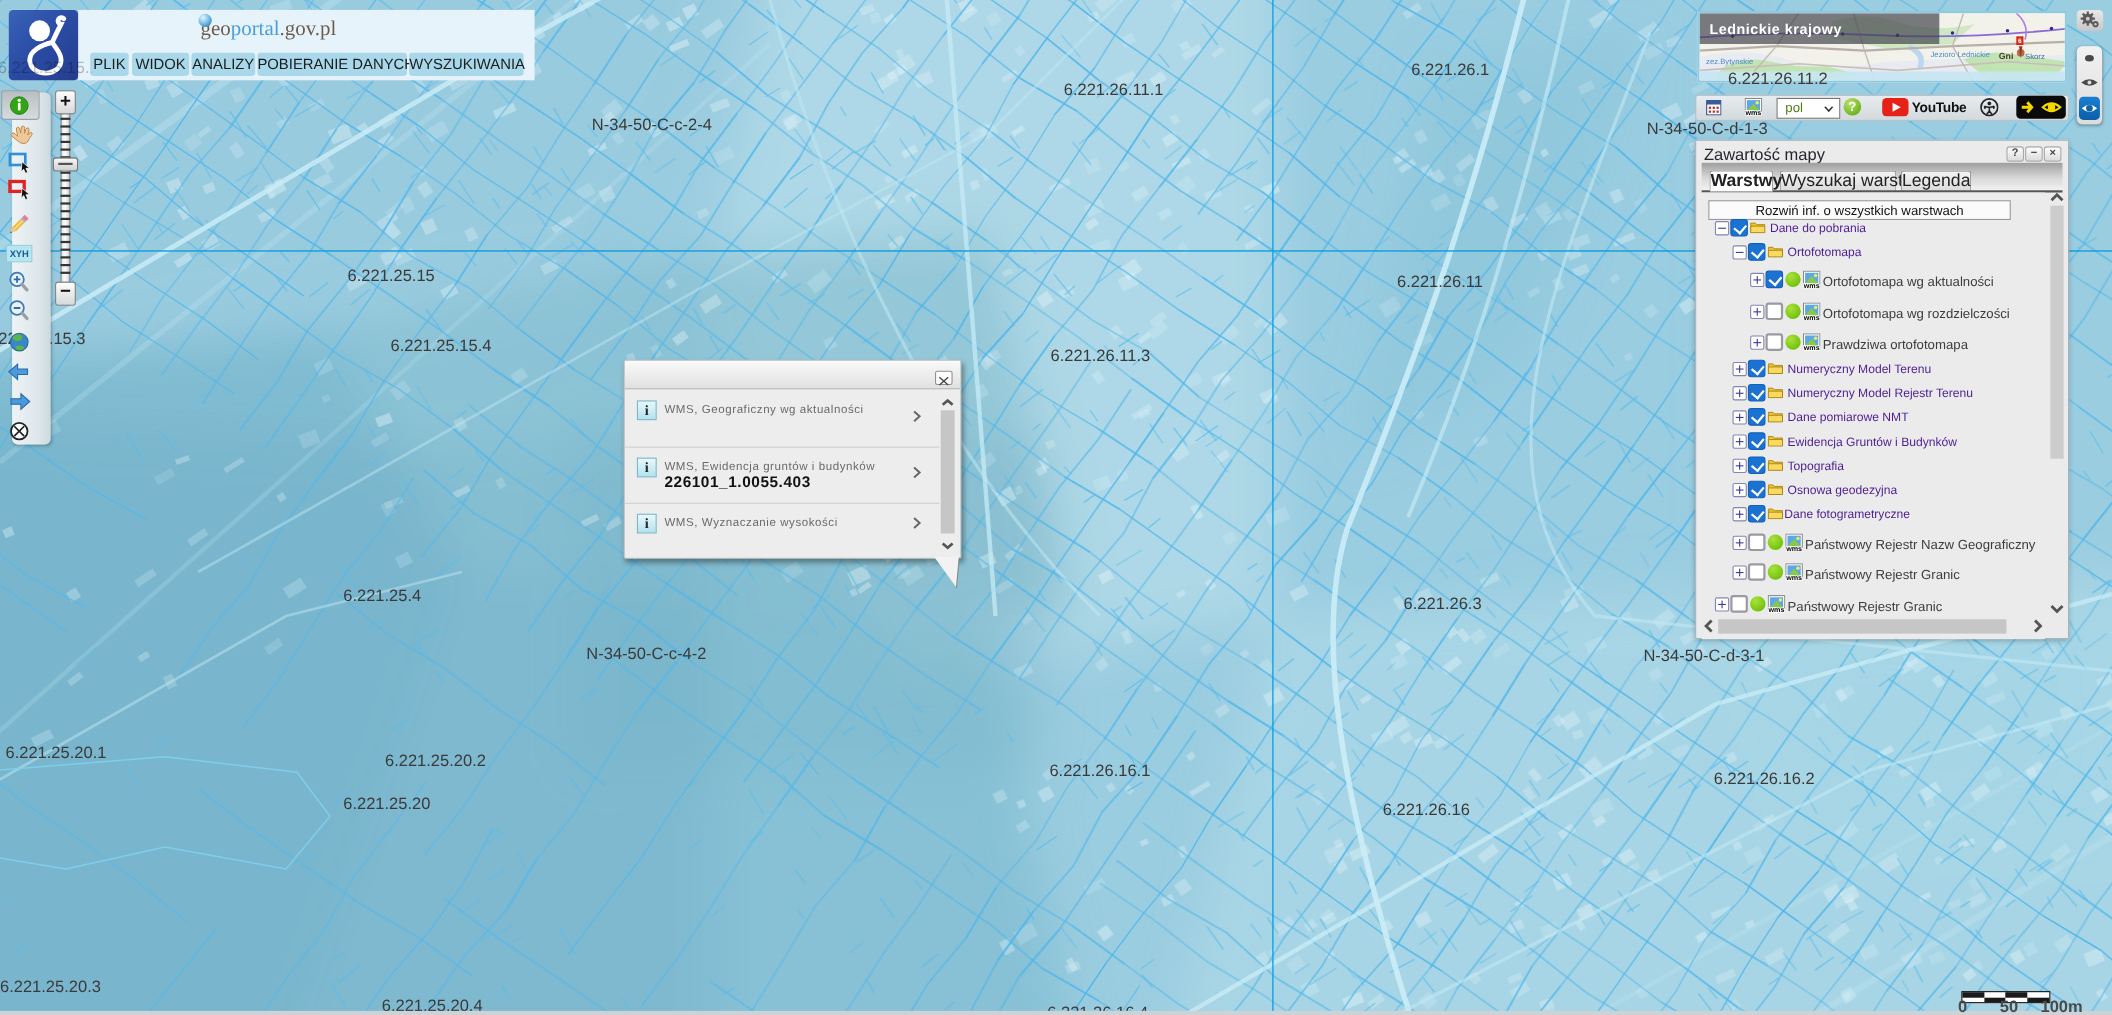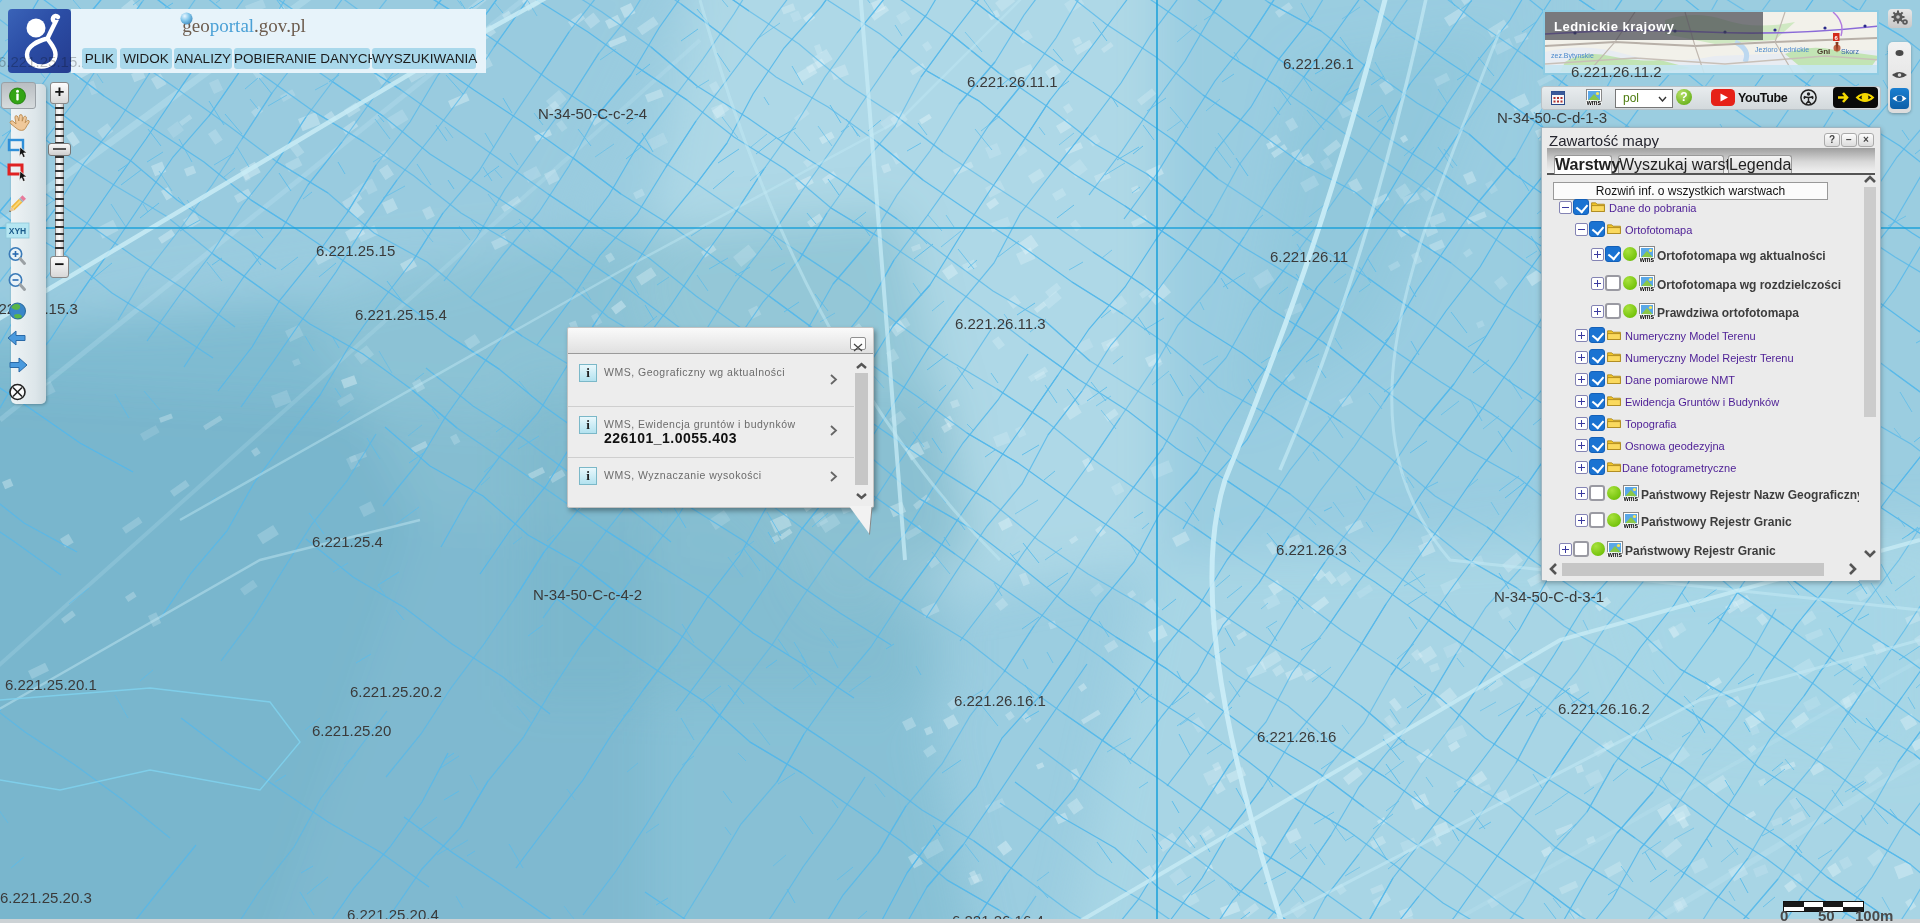--- a/index.html
+++ b/index.html
@@ -64,21 +64,21 @@
   .tcheck{position:absolute;width:15px;height:15px;border-radius:3px;top:0}
   .tcheck.on{background:#1a73d2;border:1px solid #1460b8;width:14px;height:14px}
   .tcheck.off{background:#fff;border:2px solid #9a9aa2;width:12px;height:12px}
   .tcheck.on:after{content:"";position:absolute;left:3.5px;top:1.5px;width:6px;height:8px;
     border:solid #fff;border-width:0 2.5px 2.5px 0;transform:rotate(40deg)}
   .tdot{position:absolute;width:14px;height:14px;border-radius:50%;top:1px;
     background:radial-gradient(circle at 35% 30%,#a8e23c,#76c40e 70%,#5ea506)}
   .tfolder{position:absolute;top:2px;width:14px;height:11px}
   .twms{position:absolute;top:0;width:16px;height:16px}
   .ttext{position:absolute;top:3px;font-size:11px;color:#4c1d95}
-  .ttext.b{font-weight:bold;color:#3d3d3d;font-size:12px}
+  .ttext.b{font-weight:normal;color:#3d3d3d;font-size:12px}
   
   #rvscroll{position:absolute;right:3px;top:47px;width:14px;height:384px}
   #rvthumb{position:absolute;left:1px;top:12px;width:12px;height:230px;background:#ccc}
   #rhscroll{position:absolute;left:5px;bottom:3px;width:312px;height:15px}
   #rhthumb{position:absolute;left:15px;top:1px;width:262px;height:13px;background:#c6c6c6}
   
   #ovmap{left:1543px;top:10px;width:332px;height:61px;border:2px solid #8ecbe2;z-index:14;background:#eef0ea;overflow:hidden}
   #ovshade{position:absolute;left:0;top:0;width:218px;height:28px;background:rgba(62,64,74,0.68)}
   #ovtitle{position:absolute;left:9px;top:7px;color:#fff;font-weight:bold;font-size:13px;letter-spacing:0.5px}
   #tr_toolbar{left:1541px;top:86px;width:338px;height:22px;background:linear-gradient(180deg,#e8ecee,#d3d9dc);

